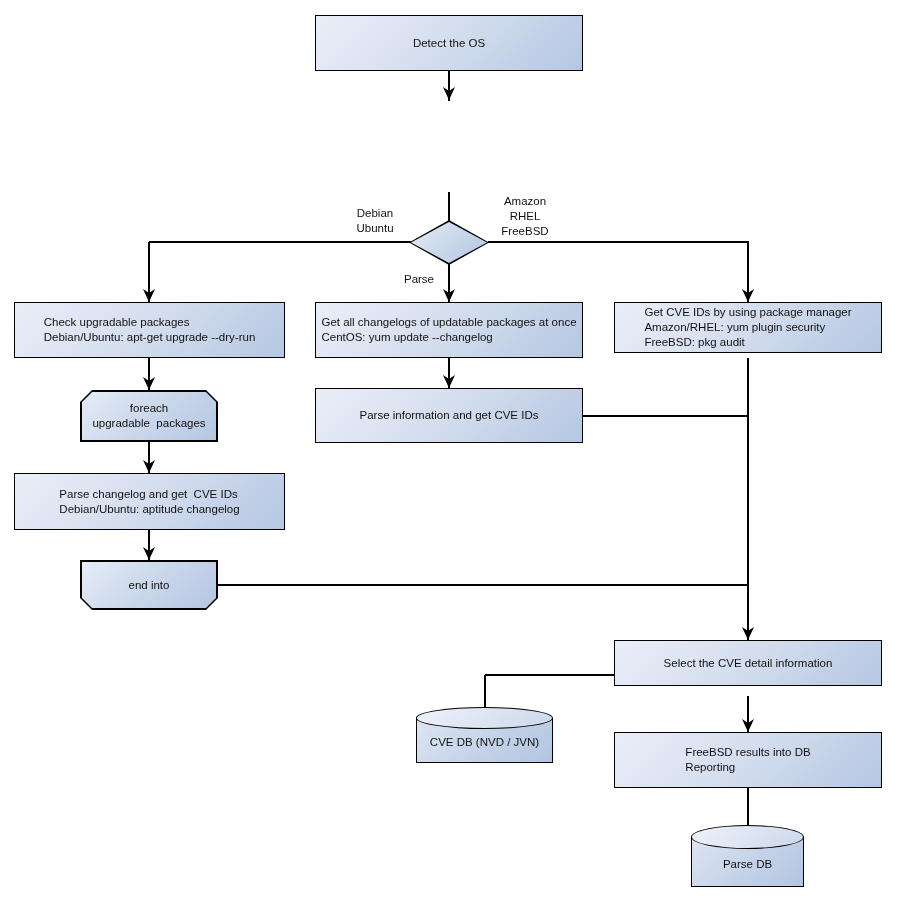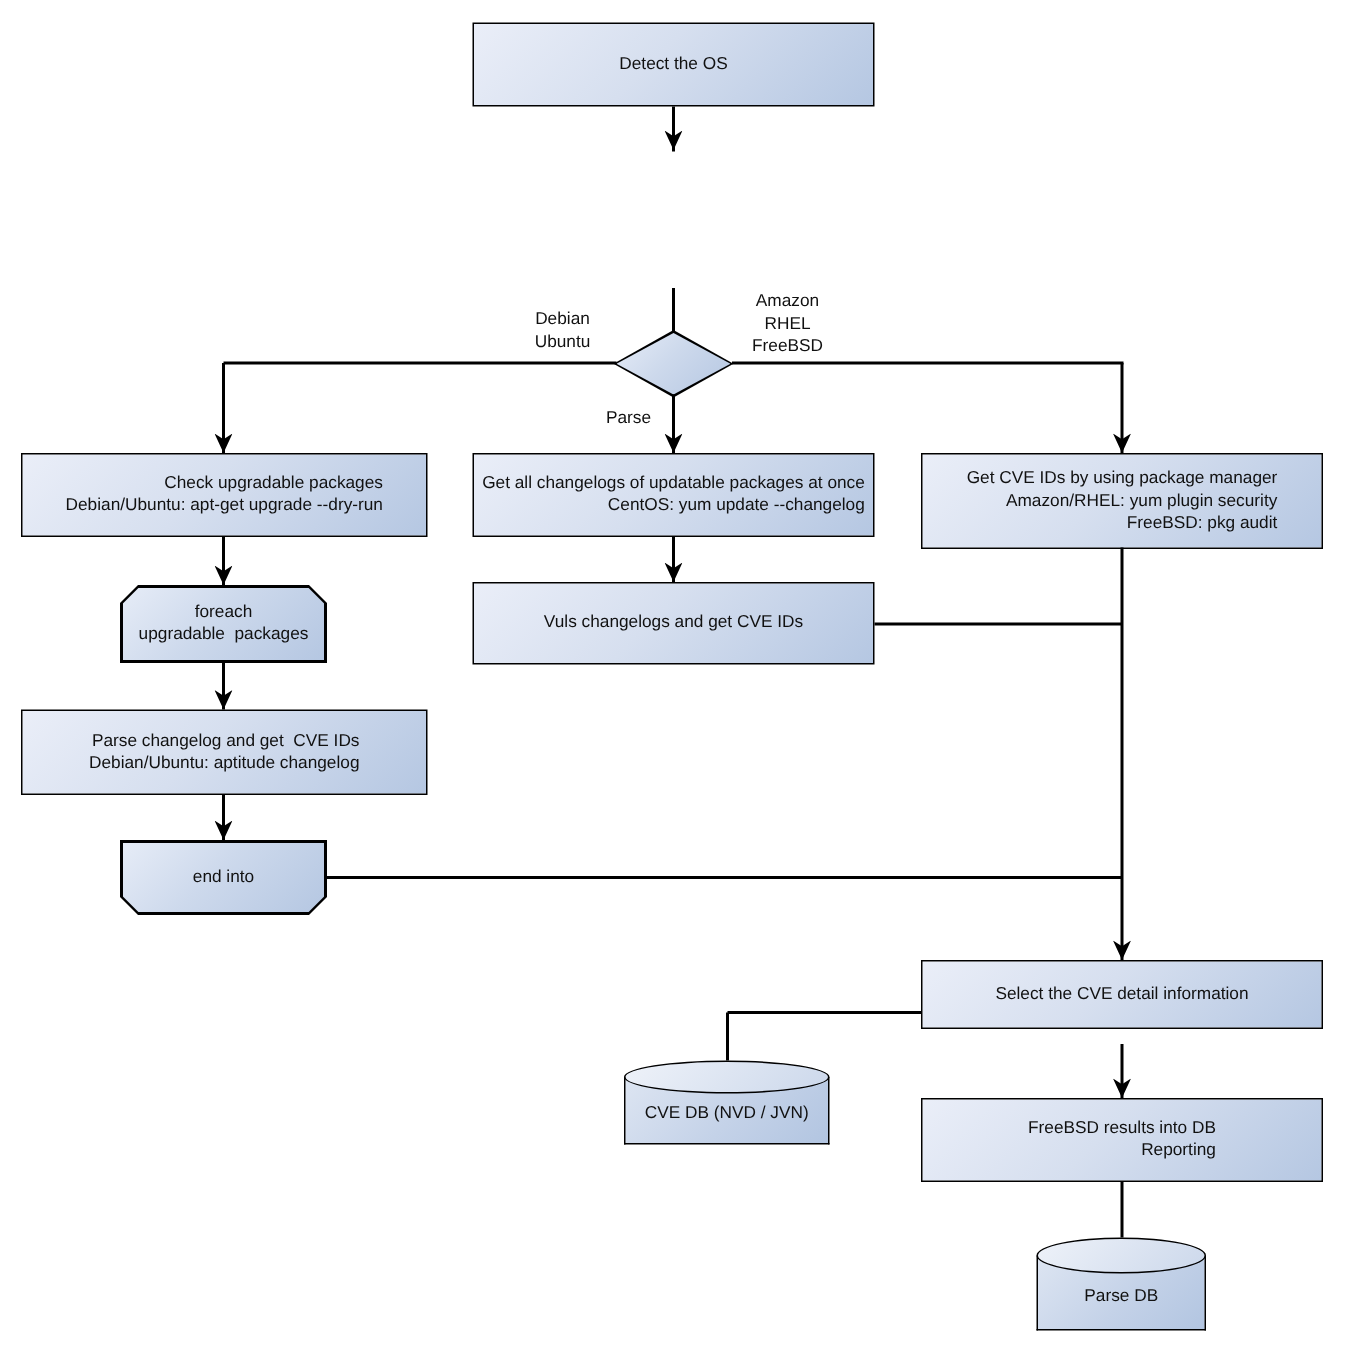--- a/index.html
+++ b/index.html
@@ -21,21 +21,21 @@
   }
   
   .node{
     position:absolute;
     border:1.5px solid #000;
     background:linear-gradient(135deg,#eaeef8 0%,#d6dfef 45%,#b5c7e2 100%);
     display:flex;align-items:center;justify-content:center;
     box-sizing:border-box;
   }
   .node-text{
-    white-space:pre;text-align:right;
+    white-space:pre;text-align:left;
     font-size:11.5px;line-height:15px;
   }
   
   .shape-wrap{position:absolute;}
   .shape-outer{position:absolute;inset:0;background:#000;}
   .shape-inner{
     position:absolute;inset:2px;
     background:linear-gradient(135deg,#e6ecf7 0%,#cdd9ec 45%,#b5c7e2 100%);
   }
   .diamond{clip-path:polygon(50% 0,100% 50%,50% 100%,0 50%);}
@@ -125,24 +125,24 @@
     <div class="node-text">Parse changelog and get  CVE IDs
 Debian/Ubuntu: aptitude changelog</div>
   </div>
 
   <div class="node" style="left:315px;top:302px;width:268px;height:56px">
     <div class="node-text">Get all changelogs of updatable packages at once
 CentOS: yum update --changelog</div>
   </div>
 
   <div class="node" style="left:315px;top:388px;width:268px;height:55px">
-    <div class="node-text">Vuls changelogs and get CVE IDs</div>
+    <div class="node-text">Parse information and get CVE IDs</div>
   </div>
 
-  <div class="node" style="left:614px;top:302px;width:268px;height:64px">
+  <div class="node" style="left:614px;top:302px;width:268px;height:51px">
     <div class="node-text">Get CVE IDs by using package manager
 Amazon/RHEL: yum plugin security
 FreeBSD: pkg audit</div>
   </div>
 
   <div class="node" style="left:614px;top:640px;width:268px;height:46px">
     <div class="node-text">Select the CVE detail information</div>
   </div>
 
   <div class="node" style="left:614px;top:732px;width:268px;height:56px">

